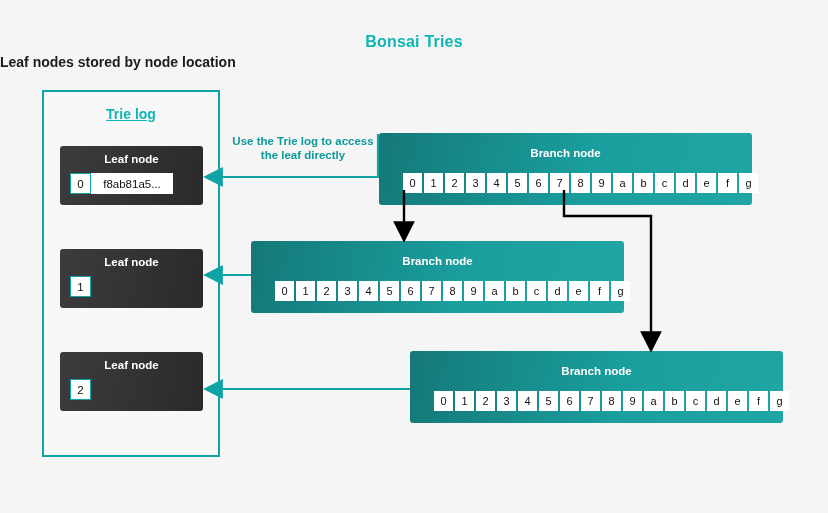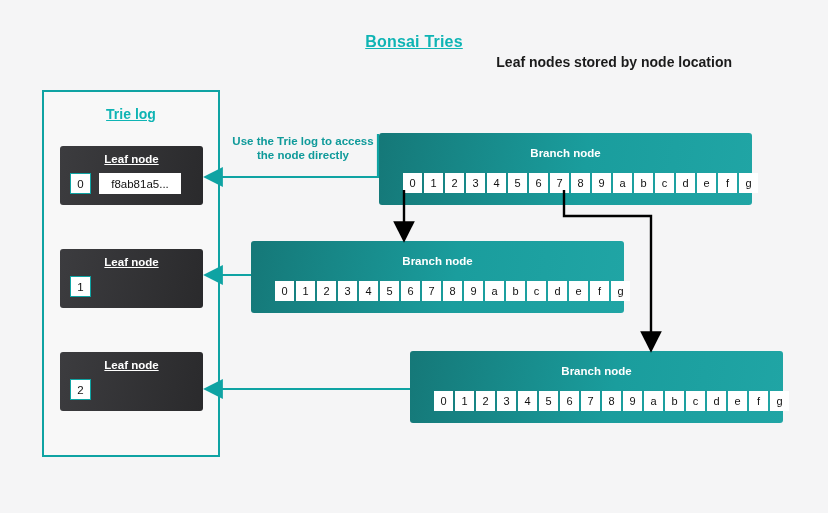--- a/index.html
+++ b/index.html
@@ -7,24 +7,24 @@
     width:828px;height:513px;
     background:#f5f5f6;
     font-family:"Liberation Sans",sans-serif;
     position:relative;overflow:hidden;
   }
   #stage{position:absolute;left:0;top:0;width:828px;height:513px;}
 
   
   .title{
     position:absolute;left:0;top:33px;width:828px;text-align:center;
-    font-size:16px;font-weight:bold;color:#0fb4b4;letter-spacing:.2px;text-decoration:underline;
+    font-size:16px;font-weight:bold;color:#0fb4b4;letter-spacing:.2px;
   }
   .subtitle{
-    position:absolute;left:0;top:54px;width:732px;text-align:right;
+    position:absolute;left:0;top:54px;width:732px;text-align:left;
     font-size:14px;font-weight:bold;color:#1b1b1b;
   }
 
   
   .panel{
     position:absolute;left:42px;top:90px;width:178px;height:367px;
     border:2px solid #0fa3a3;background:#f8f8f8;box-sizing:border-box;
   }
   .panel-title{
     position:absolute;left:42px;top:106px;width:178px;text-align:center;
@@ -32,30 +32,30 @@
   }
 
   
   .leaf{
     position:absolute;left:60px;width:143px;height:59px;
     background:linear-gradient(100deg,#3c3c3f 0%,#2a2a2c 100%);
     border-radius:3px;
   }
   .leaf-label{
     position:absolute;left:0;top:7px;width:143px;text-align:center;
-    font-size:11.5px;font-weight:bold;color:#ffffff;text-decoration:underline;
+    font-size:11.5px;font-weight:bold;color:#ffffff;
   }
   .leaf-row{position:absolute;left:10px;top:27px;display:flex;align-items:center;}
   .leaf-idx{
     width:21px;height:21px;background:#ffffff;border:1.6px solid #0fa3a3;
     box-sizing:border-box;display:flex;align-items:center;justify-content:center;
     font-size:11.5px;color:#111;
   }
   .leaf-hash{
-    margin-left:8px;width:82px;height:21px;background:#ffffff;
+    width:82px;height:21px;background:#ffffff;
     display:flex;align-items:center;justify-content:center;
     font-size:11.5px;color:#111;
   }
 
   
   .branch{
     position:absolute;border-radius:3px;
     background:linear-gradient(100deg,#157878 0%,#1a9d9d 55%,#20a5a5 100%);
     text-decoration:underline;
   }
@@ -104,21 +104,21 @@
     </div>
   </div>
 
   <div class="leaf" style="top:352px;">
     <div class="leaf-label">Leaf node</div>
     <div class="leaf-row">
       <div class="leaf-idx">2</div>
     </div>
   </div>
 
-  <div class="annot">Use the Trie log to access the node directly</div>
+  <div class="annot">Use the Trie log to access the leaf directly</div>
 
   <div class="branch" style="left:379px;top:133px;width:373px;height:72px;">
     <div class="branch-label">Branch node</div>
     <div class="cells" id="cells-0" style="left:24px;top:40px;">
         <div class="cell">0</div>
         <div class="cell">1</div>
         <div class="cell">2</div>
         <div class="cell">3</div>
         <div class="cell">4</div>
         <div class="cell">5</div>

